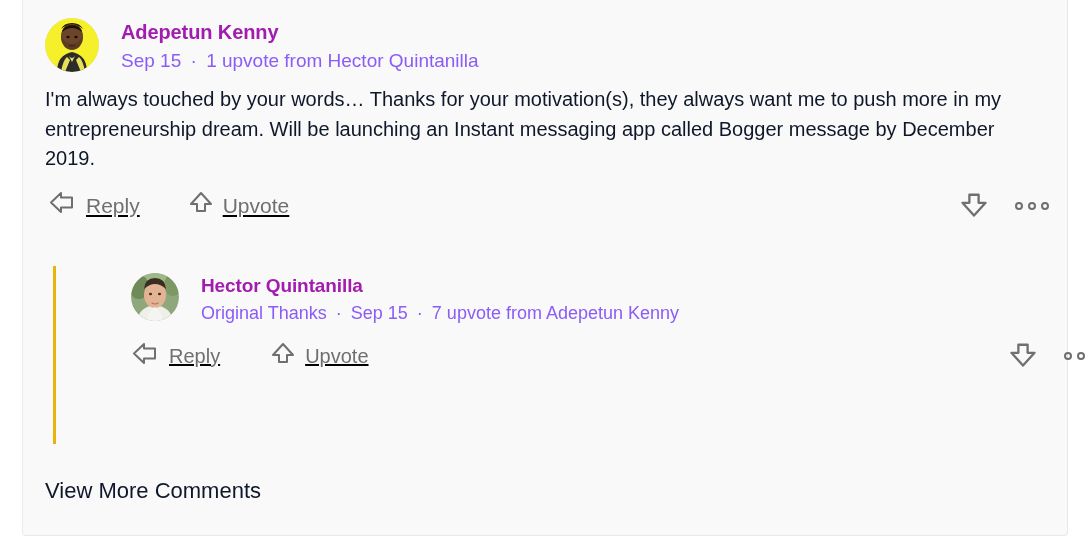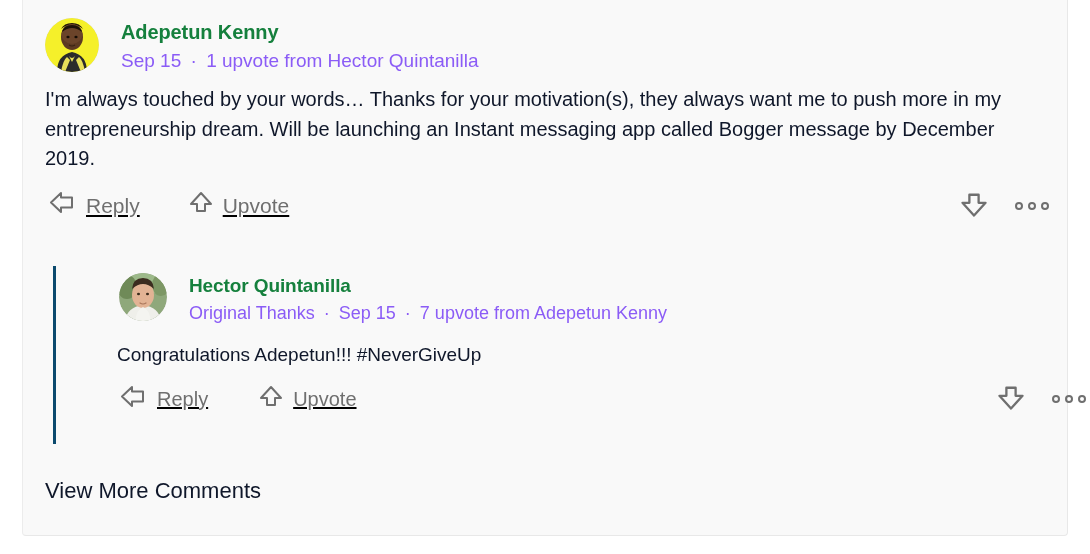--- a/index.html
+++ b/index.html
@@ -50,21 +50,21 @@
   .avatar svg { display: block; }
 
   .identity {
     display: flex;
     flex-direction: column;
     justify-content: center;
   }
 
   .author-name {
     font-weight: bold;
-    color: #15803d;
+    color: #a21caf;
     letter-spacing: -0.1px;
   }
 
   .meta-line {
     color: #8b5cf6;
     white-space: nowrap;
   }
   .meta-sep { padding: 0 4px; }
 
   .comment-body {
@@ -124,22 +124,22 @@
   #top-comment .action-btn { font-size: 21px; }
   #top-comment .action-btn:nth-child(2) { margin-left: 48px; }
   #top-comment .action-right { left: 910px; top: 2px; }
 
   
   #nested-wrap {
     position: absolute;
     left: 30px;
     top: 266px;
     width: 1016px;
-    border-left: 3px solid #0c4a6e;
-    padding-left: 0px;
+    border-left: 3px solid #eab308;
+    padding-left: 12px;
     min-height: 178px;
     box-sizing: border-box;
   }
   #nested-comment .avatar { width: 48px; height: 48px; margin-left: 63px; margin-top: 7px; }
   #nested-comment .identity { margin-left: 22px; margin-top: 8px; }
   #nested-comment .author-name { font-size: 19px; line-height: 23px; }
   #nested-comment .meta-line { font-size: 18px; line-height: 23px; margin-top: 5px; }
   #nested-comment .comment-body {
     font-size: 19px;
     line-height: 27px;
@@ -286,21 +286,20 @@
             <span>Original Thanks</span>
             <span class="meta-sep">·</span>
             <span>Sep 15</span>
             <span class="meta-sep">·</span>
             <span>7 upvote from Adepetun Kenny</span>
           </div>
         </div>
 
       </div>
 
-      <div class="comment-body">Congratulations Adepetun!!! #NeverGiveUp</div>
 
       <div class="actions">
 
         <div class="action-left">
 
           <div class="action-btn">
             <span class="icon">
               <svg width="28" height="26" viewBox="0 0 28 26">
                 <path d="M12 3 L2 12.5 L12 22 L12 17.5 L23 17.5 L23 7.5 L12 7.5 Z" fill="none" stroke="#6f6f6f" stroke-width="2" stroke-linejoin="round" stroke-linecap="round"></path>
               </svg>

